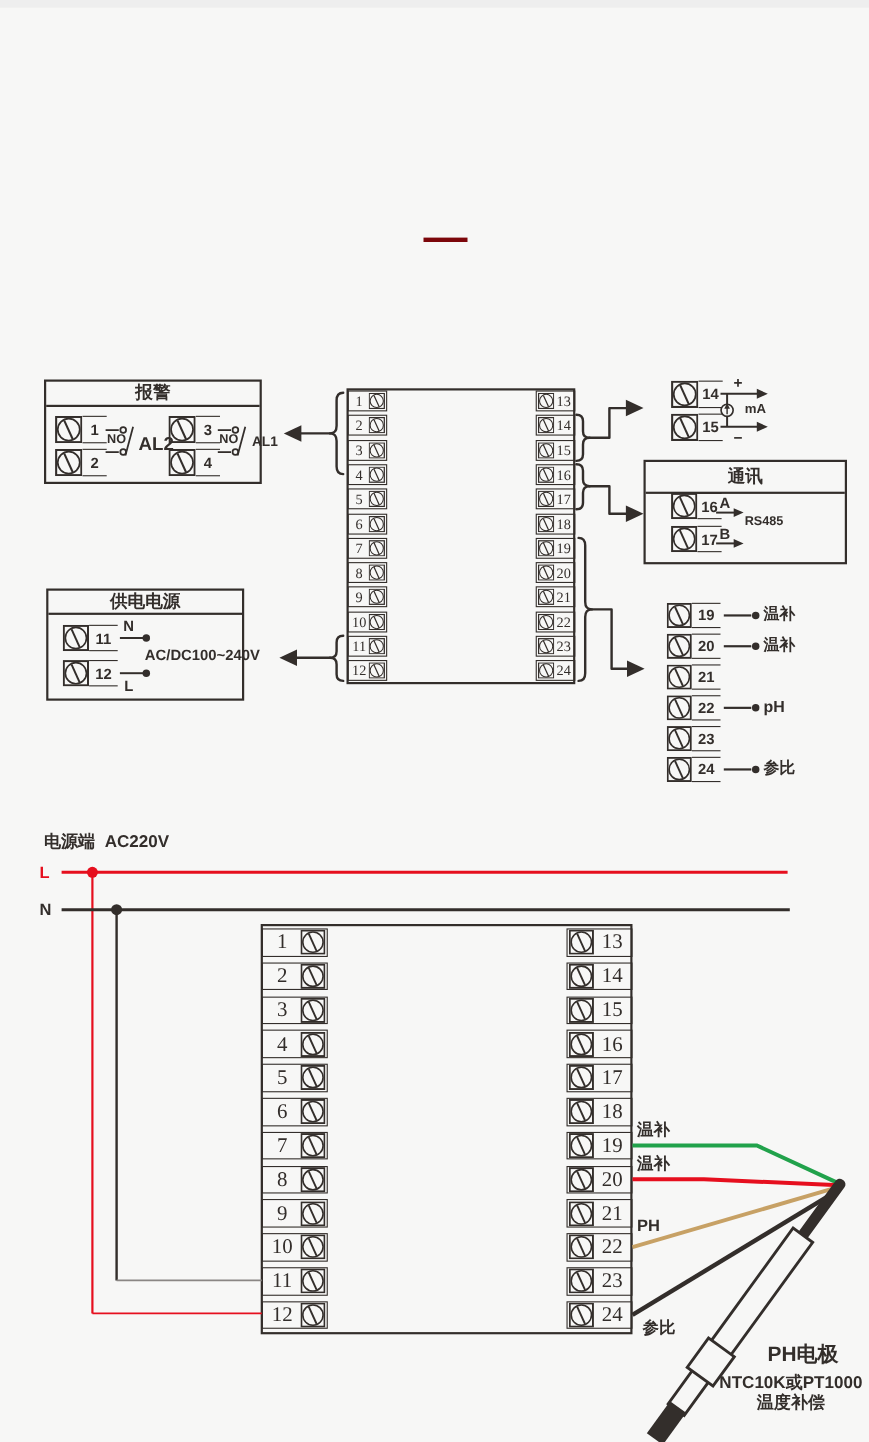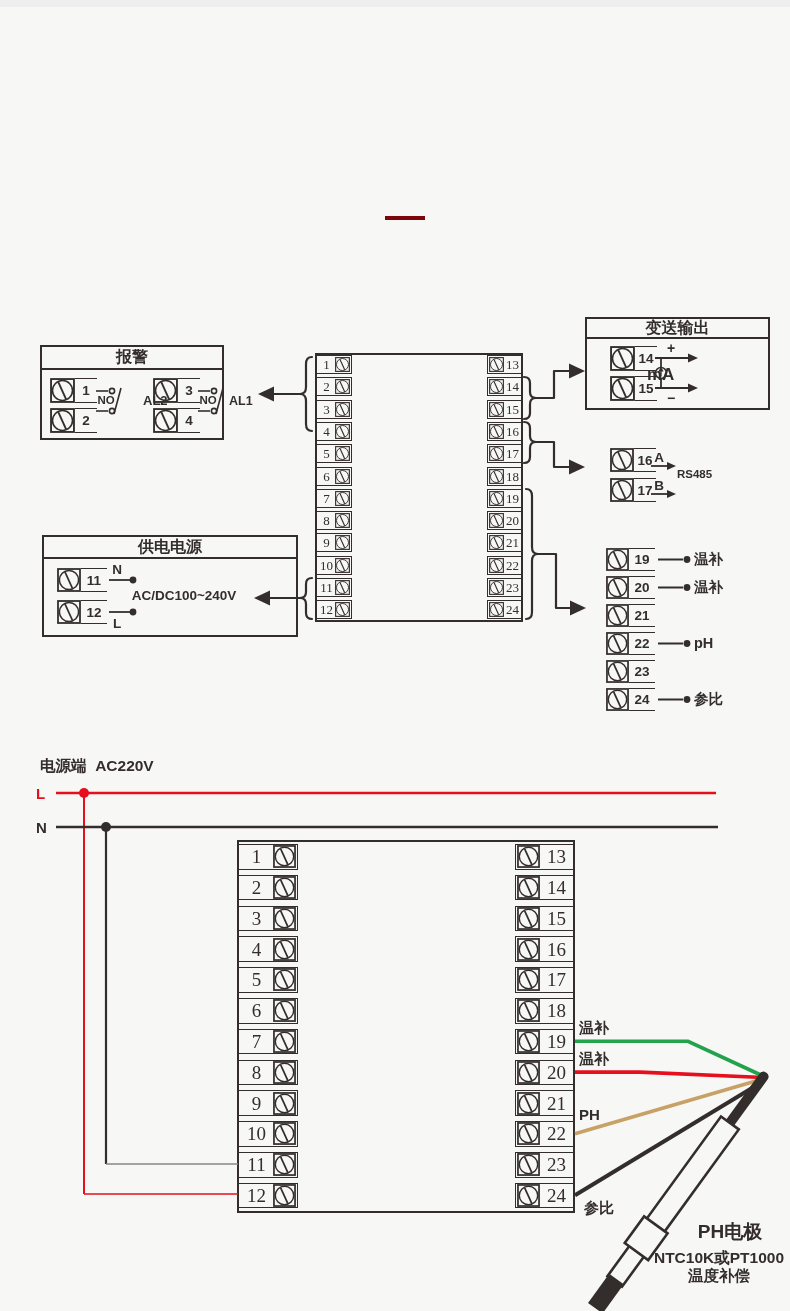--- a/index.html
+++ b/index.html
@@ -45,21 +45,21 @@
       <circle cx="12" cy="12" r="9.6" fill="none" stroke="currentColor" stroke-width="1.5"></circle>
       <line x1="8" y1="4" x2="15.5" y2="20.5" stroke="currentColor" stroke-width="1.8"></line>
     </symbol>
   </defs>
 </svg>
 
 <div id="page">
   <div id="top-strip"></div>
   <div id="title-underline"></div>
 
-  <div class="box" style="left:40px;top:345px;width:184px;height:95px">
+  <div class="box" style="left:40px;top:345px;width:198px;height:95px">
     <div class="bhead" style="height:21px">报警</div>
   </div>
   <div class="sbrow" style="left:50px;top:378px;height:25px">
     <svg class="screw" width="25" height="25" viewBox="0 0 24 24">
         <use href="#sym-screw"></use>
       </svg>
     <span class="snum" style="width:22px">1</span>
   </div>
   <div class="sbrow" style="left:50px;top:408px;height:25px">
     <svg class="screw" width="25" height="25" viewBox="0 0 24 24">
@@ -73,62 +73,62 @@
       </svg>
     <span class="snum" style="width:22px">3</span>
   </div>
   <div class="sbrow" style="left:153px;top:408px;height:25px">
     <svg class="screw" width="25" height="25" viewBox="0 0 24 24">
         <use href="#sym-screw"></use>
       </svg>
     <span class="snum" style="width:22px">4</span>
   </div>
   <div class="lbl c" style="left:94px;top:394px;width:24px;font-size:11.5px">NO</div>
-  <div class="lbl" style="left:143px;top:394px;font-size:13px">AL2</div>
+  <div class="lbl" style="left:126px;top:394px;font-size:17px">AL2</div>
   <div class="lbl c" style="left:196px;top:394px;width:24px;font-size:11.5px">NO</div>
   <div class="lbl" style="left:229px;top:394px;font-size:12.5px">AL1</div>
 
-  <div class="box" style="left:42px;top:535px;width:256px;height:102px">
+  <div class="box" style="left:42px;top:535px;width:180px;height:102px">
     <div class="bhead" style="height:20px">供电电源</div>
   </div>
   <div class="sbrow" style="left:57px;top:568px;height:24px">
     <svg class="screw" width="24" height="24" viewBox="0 0 24 24">
         <use href="#sym-screw"></use>
       </svg>
     <span class="snum" style="width:26px">11</span>
   </div>
   <div class="sbrow" style="left:57px;top:600px;height:24px">
     <svg class="screw" width="24" height="24" viewBox="0 0 24 24">
         <use href="#sym-screw"></use>
       </svg>
     <span class="snum" style="width:26px">12</span>
   </div>
   <div class="lbl c" style="left:106px;top:562px;width:22px;font-size:13.5px">N</div>
   <div class="lbl c" style="left:106px;top:616px;width:22px;font-size:13.5px">L</div>
   <div class="lbl c" style="left:114px;top:588px;width:140px;font-size:13.5px">AC/DC100~240V</div>
 
-  <div class="box" style="left:585px;top:317px;width:185px;height:93px">
-    <div class="bhead" style="height:18px">变送输出</div>
-  </div>
   <div class="sbrow" style="left:610px;top:346px;height:25px">
     <svg class="screw" width="25" height="25" viewBox="0 0 24 24">
         <use href="#sym-screw"></use>
       </svg>
     <span class="snum" style="width:22px">14</span>
   </div>
   <div class="sbrow" style="left:610px;top:376px;height:25px">
     <svg class="screw" width="25" height="25" viewBox="0 0 24 24">
         <use href="#sym-screw"></use>
       </svg>
     <span class="snum" style="width:22px">15</span>
   </div>
   <div class="lbl c" style="left:662px;top:340px;width:18px;font-size:14px">+</div>
   <div class="lbl c" style="left:662px;top:390px;width:18px;font-size:14px">−</div>
-  <div class="lbl" style="left:647px;top:365px;font-size:17px">mA</div>
-
+  <div class="lbl" style="left:677px;top:365px;font-size:12px">mA</div>
+
+  <div class="box" style="left:585px;top:418px;width:185px;height:95px">
+    <div class="bhead" style="height:27px">通讯</div>
+  </div>
   <div class="sbrow" style="left:610px;top:448px;height:24px">
     <svg class="screw" width="24" height="24" viewBox="0 0 24 24">
         <use href="#sym-screw"></use>
       </svg>
     <span class="snum" style="width:22px">16</span>
   </div>
   <div class="sbrow" style="left:610px;top:478px;height:24px">
     <svg class="screw" width="24" height="24" viewBox="0 0 24 24">
         <use href="#sym-screw"></use>
       </svg>

